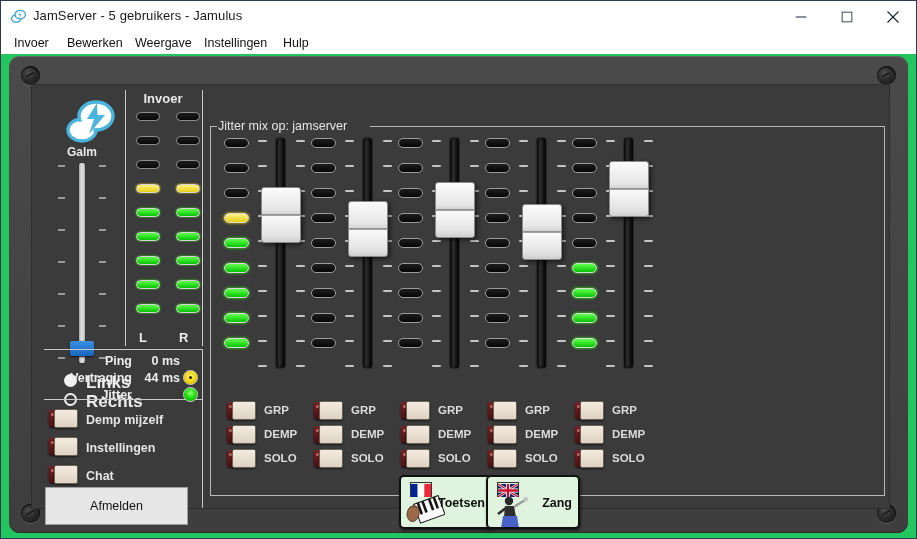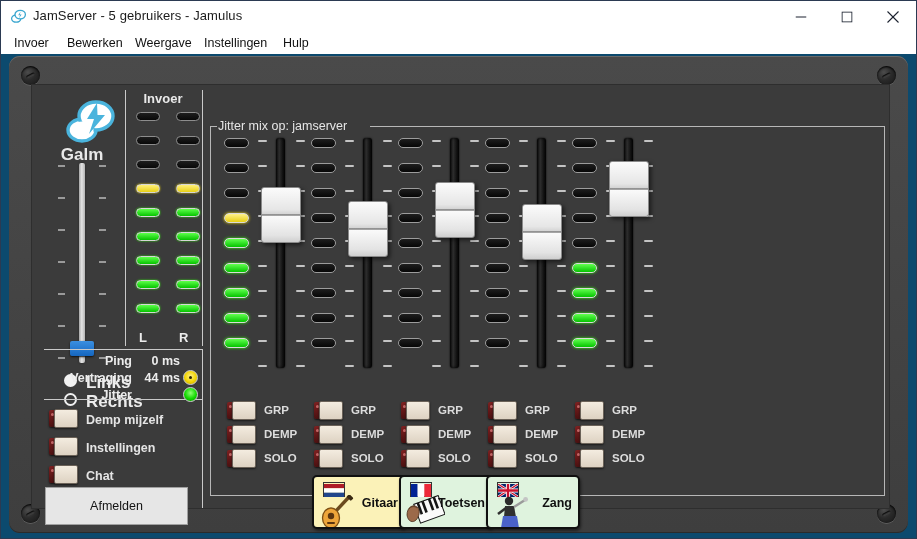--- a/index.html
+++ b/index.html
@@ -3,21 +3,21 @@
 <meta charset="utf-8">
 <style>
   html,body{margin:0;padding:0;}
   body{
     width:917px;height:539px;overflow:hidden;
     font-family:"Liberation Sans", sans-serif;
     background:#ffffff;
     -webkit-font-smoothing:antialiased;
   }
   #app{position:relative;width:917px;height:539px;box-sizing:border-box;
-       border:1px solid #2b3a52;background:#0c4a6e;}
+       border:1px solid #2b3a52;background:#22c55e;}
 
   
   .titlebar{position:absolute;left:0;top:0;width:915px;height:31px;background:#ffffff;}
   .tb-icon{position:absolute;left:9px;top:7px;width:17px;height:17px;}
   .tb-title{position:absolute;left:32px;top:7px;font-size:13px;color:#1b1b1b;
             white-space:nowrap;letter-spacing:.1px;}
   .winbtn{position:absolute;top:0;width:46px;height:31px;cursor:default;}
   .winbtn svg{position:absolute;left:50%;top:50%;transform:translate(-50%,-50%);}
   #btn-min{right:92px;} #btn-max{right:46px;} #btn-close{right:0;}
 
@@ -44,21 +44,21 @@
 
   
   .leftcol{position:absolute;left:0px;top:0px;width:171px;height:423px;}
   .vdiv{position:absolute;width:1px;background:#c9c9c9;}
   .hdiv{position:absolute;height:1px;background:#c9c9c9;}
 
   
   .logo{position:absolute;left:30px;top:12px;width:60px;height:48px;}
 
   .galm-label{position:absolute;left:0;top:60px;width:100px;text-align:center;
-              font-size:17px;font-weight:bold;color:#e9e9e9;}
+              font-size:12px;font-weight:bold;color:#e9e9e9;}
   .rev-slider{position:absolute;left:40px;top:78px;width:20px;height:200px;}
   .rev-groove{position:absolute;left:7px;top:0;width:6px;height:200px;
               background:linear-gradient(90deg,#a6a6a6,#e4e4e4 45%,#b4b4b4);
               border-radius:2px;box-shadow:0 0 2px #222;}
   .rev-handle{position:absolute;left:-2px;width:24px;height:15px;border-radius:2px;
               background:linear-gradient(180deg,#3a8fe0,#1566c0);
               box-shadow:0 1px 2px #111;}
   .tickrow{position:absolute;width:100px;left:0;}
   .tick-l,.tick-r{position:absolute;width:7px;height:2px;background:#9a9a9a;}
 
@@ -401,35 +401,20 @@
             <div class="cbx" style="left: 9px; top: 292px;">
               <span class="tab"></span>
               <span class="body"></span>
             </div>
             <span class="cbx-lbl small" style="left: 46px; top: 295px;">DEMP</span>
             <div class="cbx" style="left: 9px; top: 316px;">
               <span class="tab"></span>
               <span class="body"></span>
             </div>
             <span class="cbx-lbl small" style="left: 46px; top: 319px;">SOLO</span>
-            <div class="nameplate" style="left: 7px; top: 342px; background: rgb(251, 242, 184);">
-              <span class="np-flag"><svg width="20" height="13" viewBox="0 0 20 13">
-                  <rect width="20" height="4.33" y="0" fill="#AE1C28"></rect>
-                  <rect width="20" height="4.33" y="4.33" fill="#FFFFFF"></rect>
-                  <rect width="20" height="4.34" y="8.66" fill="#21468B"></rect>
-                </svg></span>
-              <span class="np-instr"><svg width="40" height="34" viewBox="0 0 40 34">
-      <line x1="31" y1="2" x2="17" y2="17" stroke="#6b4a1e" stroke-width="3.4"></line>
-      <rect x="29" y="0.5" width="6" height="4" rx="1" fill="#3a2a12" transform="rotate(45 32 2.5)"></rect>
-      <ellipse cx="13" cy="23" rx="8.5" ry="10" fill="#eda53a" stroke="#7d4e12" stroke-width="1.3"></ellipse>
-      <ellipse cx="13" cy="21" rx="3.2" ry="3.2" fill="#5a3510"></ellipse>
-      <rect x="9" y="27" width="8" height="2" rx="1" fill="#5a3510"></rect>
-    </svg></span>
-              <span class="np-name">Gitaar</span>
-            </div>
           </div>
           <div class="strip" style="left: 360px;">
             <div class="chan-meter">
               <span class="meter-led off" style="top: 0px;"></span>
               <span class="meter-led off" style="top: 25px;"></span>
               <span class="meter-led off" style="top: 50px;"></span>
               <span class="meter-led off" style="top: 75px;"></span>
               <span class="meter-led off" style="top: 100px;"></span>
               <span class="meter-led off" style="top: 125px;"></span>
               <span class="meter-led off" style="top: 150px;"></span>

